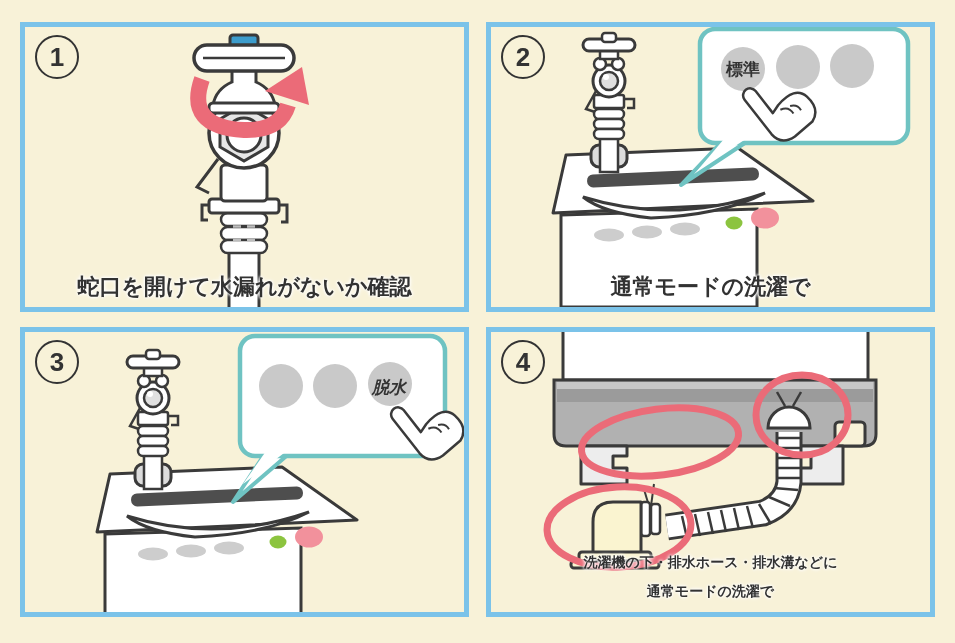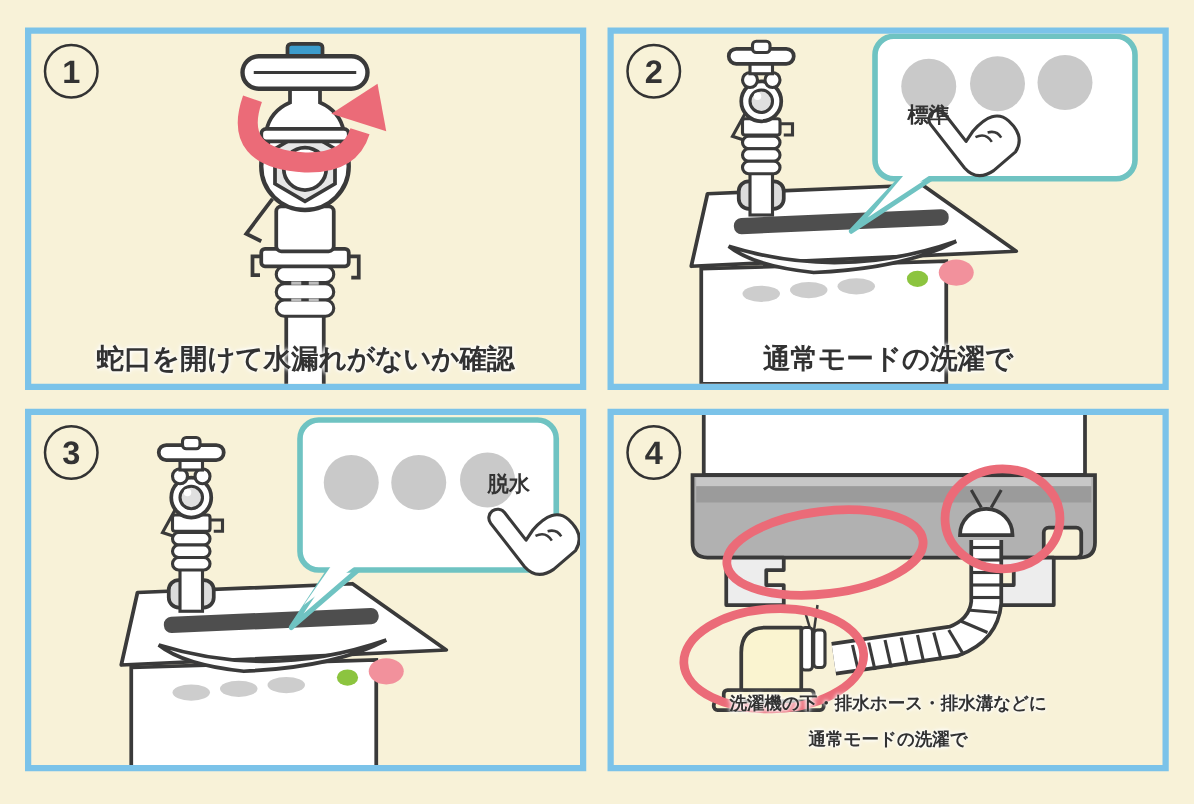--- a/index.html
+++ b/index.html
@@ -139,21 +139,21 @@
       <circle cx="252" cy="42" r="22" fill="#C9C9C9"></circle>
       <circle cx="307" cy="40" r="22" fill="#C9C9C9"></circle>
       <circle cx="361" cy="39" r="22" fill="#C9C9C9"></circle>
       <g transform="translate(288,94) rotate(-38)">
         <path d="M -14 -38 a 7 7 0 0 1 14 0 l 0 28 l 9 -3 q 25 -5 28 11 q 3 18 -11 23 l -23 1 q -16 -1 -17 -16 z" fill="#fff" stroke="#3A3A3A" stroke-width="2.5" stroke-linejoin="round"></path>
         <path d="M 8 -8 q 9 2 8 11" fill="none" stroke="#3A3A3A" stroke-width="2"></path>
         <path d="M 18 -5 q 7 3 6 10" fill="none" stroke="#3A3A3A" stroke-width="2"></path>
       </g>
     </g>
   </svg>
-  <span class="btn-label" style="left:252px;top:42px;margin-top:23px;">標準</span>
+  <span class="btn-label" style="left:252px;top:42px;">標準</span>
   <div class="caption">
     <span>通常モードの洗濯で</span>
   </div>
 </div>
 
 <div class="panel" id="panel3">
   <div class="badge">3</div>
   <svg width="439" height="280" viewBox="0 0 439 280">
 
     <g transform="translate(10,14)">
@@ -200,21 +200,21 @@
       <circle cx="256" cy="54" r="22" fill="#C9C9C9"></circle>
       <circle cx="310" cy="54" r="22" fill="#C9C9C9"></circle>
       <circle cx="365" cy="52" r="22" fill="#C9C9C9"></circle>
       <g transform="translate(402,108) rotate(-38)">
         <path d="M -14 -38 a 7 7 0 0 1 14 0 l 0 28 l 9 -3 q 25 -5 28 11 q 3 18 -11 23 l -23 1 q -16 -1 -17 -16 z" fill="#fff" stroke="#3A3A3A" stroke-width="2.5" stroke-linejoin="round"></path>
         <path d="M 8 -8 q 9 2 8 11" fill="none" stroke="#3A3A3A" stroke-width="2"></path>
         <path d="M 18 -5 q 7 3 6 10" fill="none" stroke="#3A3A3A" stroke-width="2"></path>
       </g>
     </g>
   </svg>
-  <span class="btn-label" style="left:382px;top:55px;">脱水</span>
+  <span class="btn-label" style="left:364px;top:55px;font-style:italic;">脱水</span>
 </div>
 
 <div class="panel" id="panel4">
   <div class="badge">4</div>
   <svg width="439" height="280" viewBox="0 0 439 280">
 
     <g>
       <rect x="72" y="-4" width="305" height="52" fill="#fff" stroke="#3A3A3A" stroke-width="3"></rect>
       <path d="M 63 48 H 385 V 102 Q 385 114 373 114 H 75 Q 63 114 63 102 Z" fill="#B1B1B1" stroke="#3A3A3A" stroke-width="3"></path>
       <rect x="66" y="50" width="316" height="7" fill="#C7C7C7"></rect>

